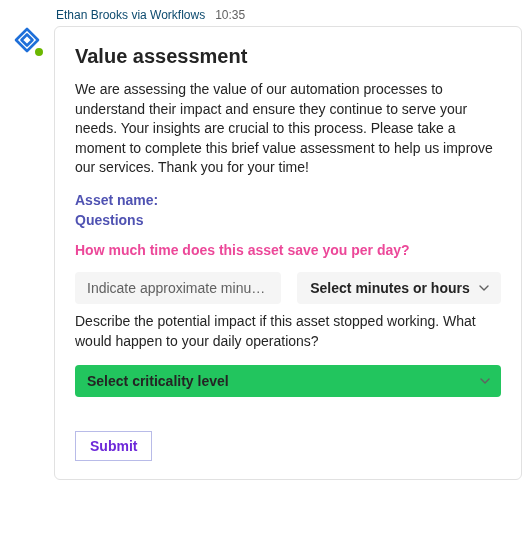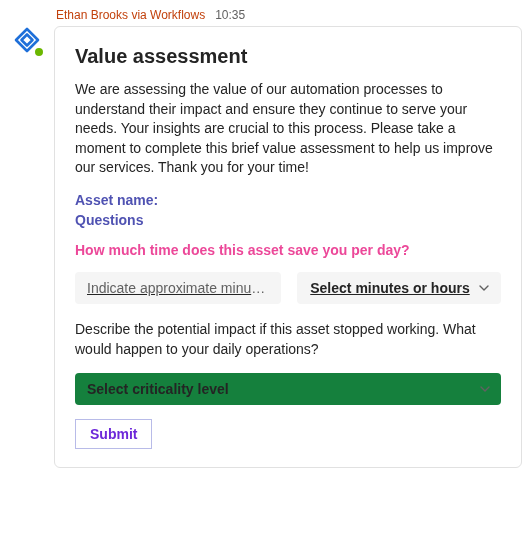--- a/index.html
+++ b/index.html
@@ -42,21 +42,21 @@
   .content { flex: 1; min-width: 0; }
   .header {
     display: flex;
     align-items: baseline;
     gap: 10px;
     font-size: 12px;
     color: #616161;
     margin-bottom: 4px;
     padding-left: 2px;
   }
-  .sender { color: #c2410c; }
+  .sender { color: #0c4a6e; }
   .card {
     background: #ffffff;
     border: 1px solid #e1e1e1;
     border-radius: 6px;
     padding: 18px 20px 18px 20px;
   }
   .card-title {
     font-size: 20px;
     font-weight: 700;
     color: #242424;
@@ -94,22 +94,21 @@
   }
   .question-desc {
     font-size: 14px;
     color: #242424;
     line-height: 1.4;
     margin-bottom: 14px;
   }
   .input-row {
     display: flex;
     gap: 16px;
-    margin-bottom: 16px;
-    text-decoration: underline;
+    margin-bottom: 8px;
   }
   .text-input {
     flex: 1;
     min-width: 0;
     height: 32px;
     border: none;
     background: #f5f5f5;
     border-radius: 4px;
     padding: 0 12px;
     font-size: 14px;
@@ -128,29 +127,29 @@
     padding: 0 10px 0 12px;
     display: flex;
     align-items: center;
     justify-content: center;
     font-size: 14px;
     cursor: pointer;
   }
   .select-full {
     width: 100%;
     height: 32px;
-    background: #15803d;
+    background: #22c55e;
     border-radius: 4px;
     padding: 0 10px 0 12px;
     display: flex;
     align-items: center;
     justify-content: space-between;
     font-size: 14px;
     cursor: pointer;
-    margin-bottom: 14px;
+    margin-bottom: 34px;
   }
   .select-text {
     font-weight: 600;
     color: #242424;
     white-space: nowrap;
     overflow: hidden;
     text-overflow: ellipsis;
   }
   .chevron {
     flex-shrink: 0;

